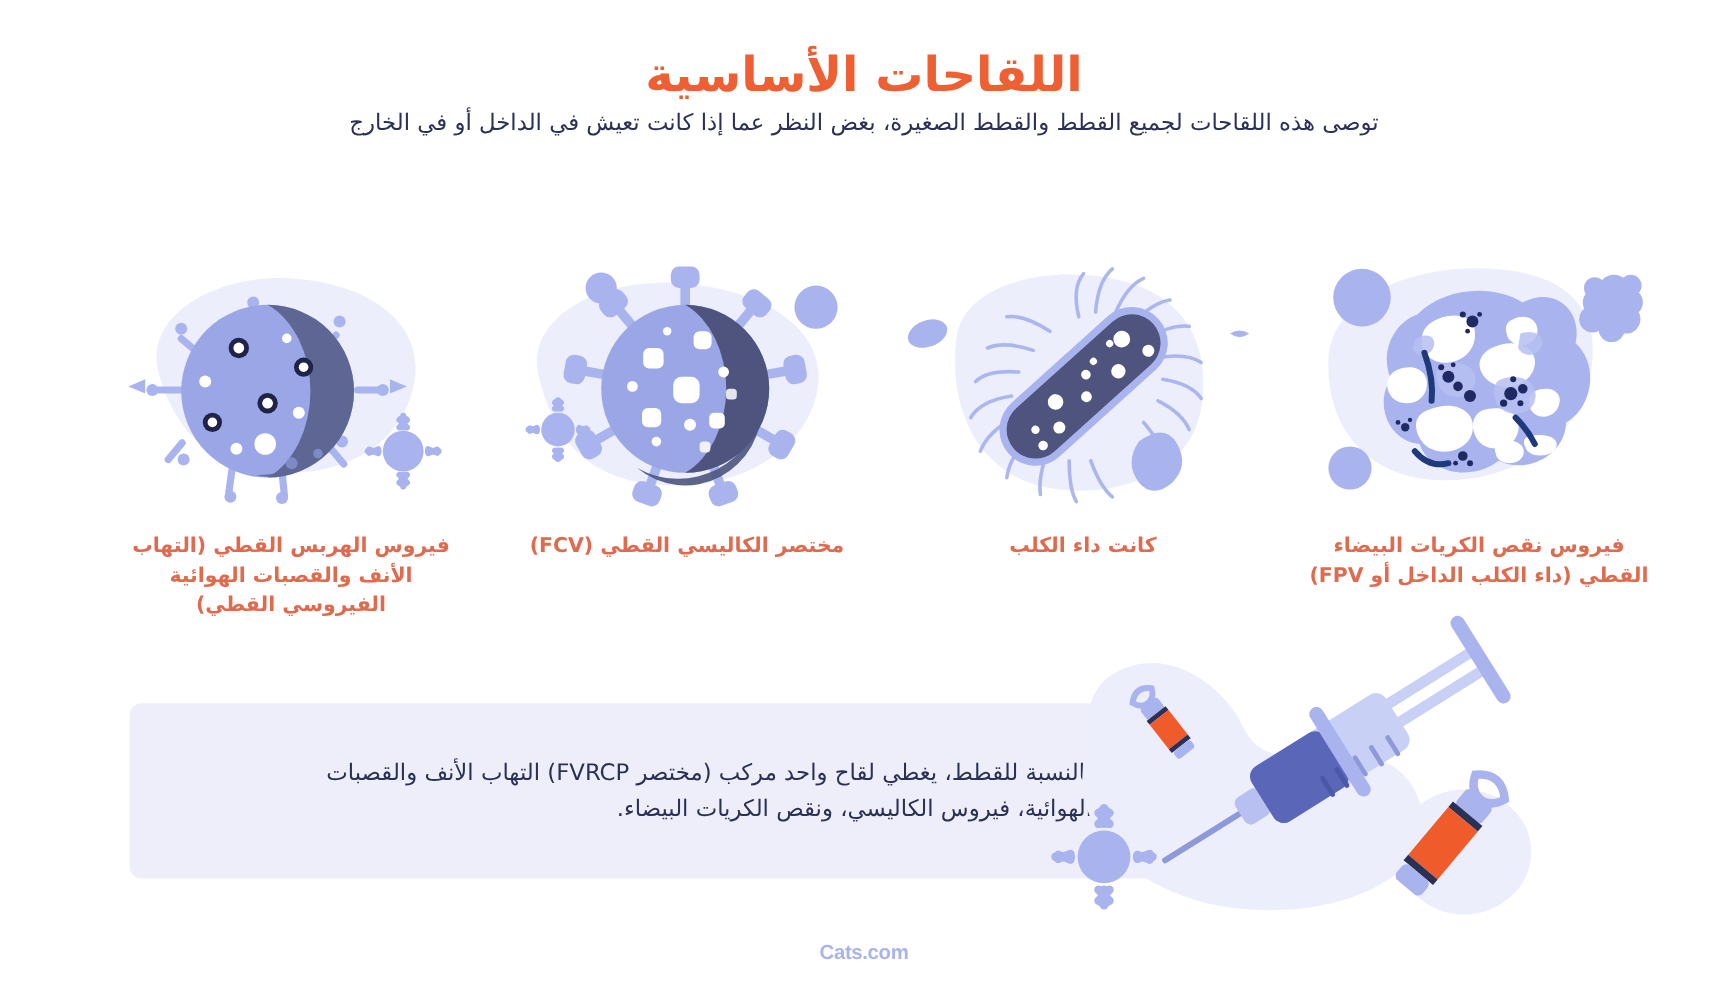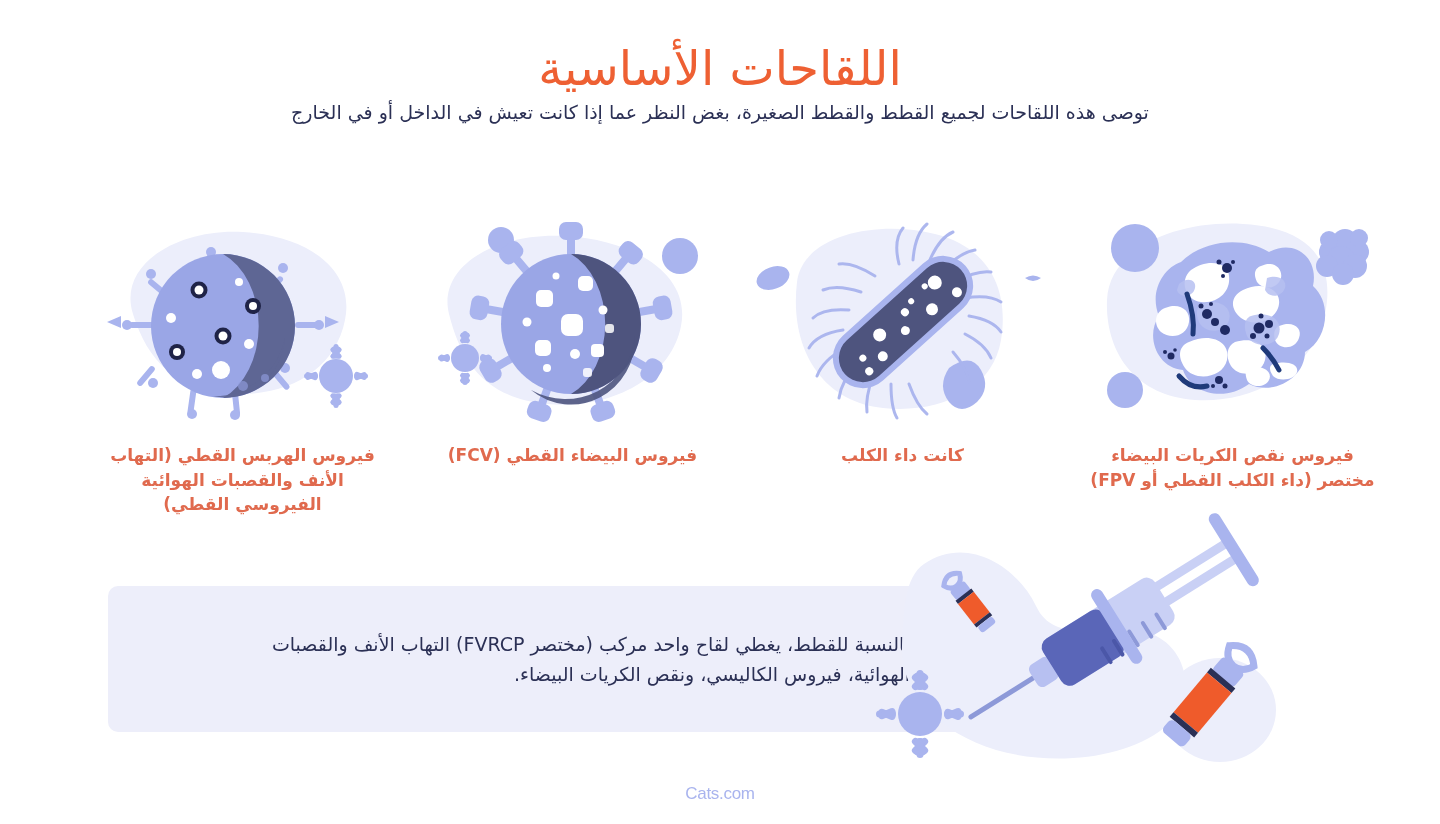--- a/index.html
+++ b/index.html
@@ -27,22 +27,22 @@
   
   .header {
     position: absolute;
     top: 38px;
     left: 0;
     width: 1440px;
     text-align: center;
   }
 
   .title {
-    font-size: 48px;
-    font-weight: normal;
+    font-size: 40px;
+    font-weight: bold;
     color: #ee6033;
     line-height: 1.25;
     letter-spacing: 0;
     direction: rtl;
   }
 
   .subtitle {
     font-size: 19px;
     color: #2b3055;
     line-height: 1.5;
@@ -128,21 +128,21 @@
     position: absolute;
     bottom: 20px;
     left: 0;
     width: 1440px;
     text-align: center;
   }
 
   .brand {
     font-family: "Liberation Sans", sans-serif;
     font-size: 17px;
-    font-weight: normal;
+    font-weight: bold;
     color: #a9b4ee;
     letter-spacing: -0.3px;
     direction: ltr;
     display: inline-block;
   }
 </style>
 </head>
 <body>
 
 <div class="page">
@@ -313,21 +313,21 @@
               <rect x="39.5" y="155" width="5" height="11" rx="2.5" transform="rotate(23 42 160)"></rect>
               <rect x="39.5" y="155" width="5" height="11" rx="2.5" transform="rotate(-23 42 160)"></rect>
               <rect x="16" y="137.5" width="11" height="5" rx="2.5" transform="rotate(23 21 140)"></rect>
               <rect x="16" y="137.5" width="11" height="5" rx="2.5" transform="rotate(-23 21 140)"></rect>
               <rect x="57" y="137.5" width="11" height="5" rx="2.5" transform="rotate(23 63 140)"></rect>
               <rect x="57" y="137.5" width="11" height="5" rx="2.5" transform="rotate(-23 63 140)"></rect>
             </g>
           </g>
         </svg>
       </div>
-      <div class="card-label">فيروس البيضاء القطي (FCV)</div>
+      <div class="card-label">مختصر الكاليسي القطي (FCV)</div>
     </div>
 
     <div class="card">
       <div class="art">
         <svg viewBox="0 0 300 215">
           <path d="M44 64 C50 16 126 2 182 16 C238 30 256 74 248 122 C240 172 186 196 130 190 C70 184 36 132 44 64 Z" fill="#eceefb"></path>
           <ellipse cx="20" cy="60" rx="17" ry="11" transform="rotate(-20 20 60)" fill="#a9b4ee"></ellipse>
           <path d="M272 60 q8 -5 16 0 q-8 6 -16 0 z" fill="#a9b4ee"></path>
           <path d="M196 150 q22 -16 32 2 q10 18 -4 32 q-16 14 -28 0 q-12 -16 0 -34 z" fill="#a9b4ee"></path>
           <g stroke="#a9b4ee" stroke-width="3" stroke-linecap="round" fill="none" opacity="0.95">
@@ -429,21 +429,21 @@
               <circle cx="142" cy="168" r="2.5"></circle>
             <circle cx="130" cy="168" r="2"></circle>
           </g>
           <g stroke="#1f3a7a" stroke-width="5" stroke-linecap="round" fill="none">
             <path d="M104 76 q8 22 6 40"></path>
             <path d="M180 130 q10 10 16 22"></path>
             <path d="M96 158 q12 14 28 10"></path>
           </g>
         </svg>
       </div>
-      <div class="card-label">فيروس نقص الكريات البيضاء مختصر (داء الكلب القطي أو FPV)</div>
+      <div class="card-label">فيروس نقص الكريات البيضاء القطي (داء الكلب الداخل أو FPV)</div>
     </div>
 
   </div>
 
   <div class="callout">
     <div class="callout-text">بالنسبة للقطط، يغطي لقاح واحد مركب (مختصر FVRCP) التهاب الأنف والقصبات الهوائية، فيروس الكاليسي، ونقص الكريات البيضاء.</div>
   </div>
 
   <div class="vaccine-art">
     <svg viewBox="0 0 420 248">

